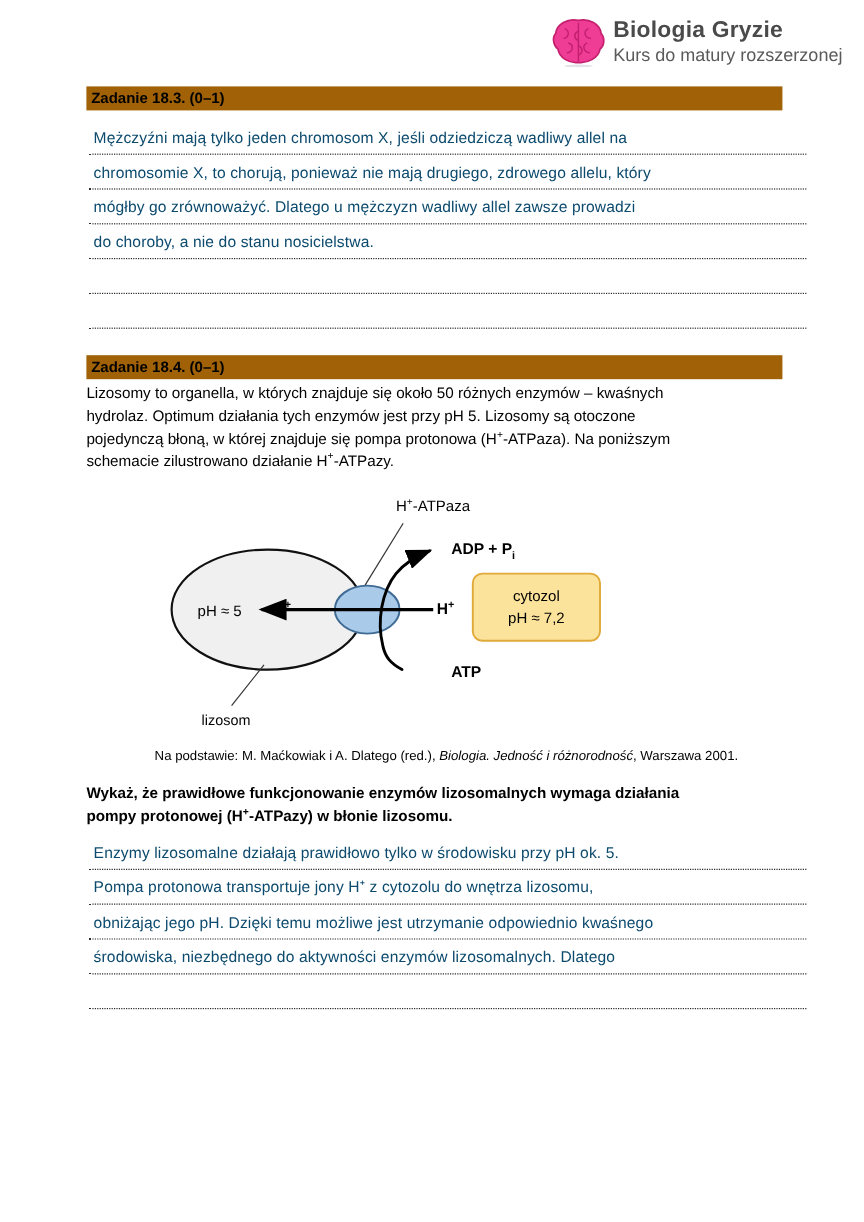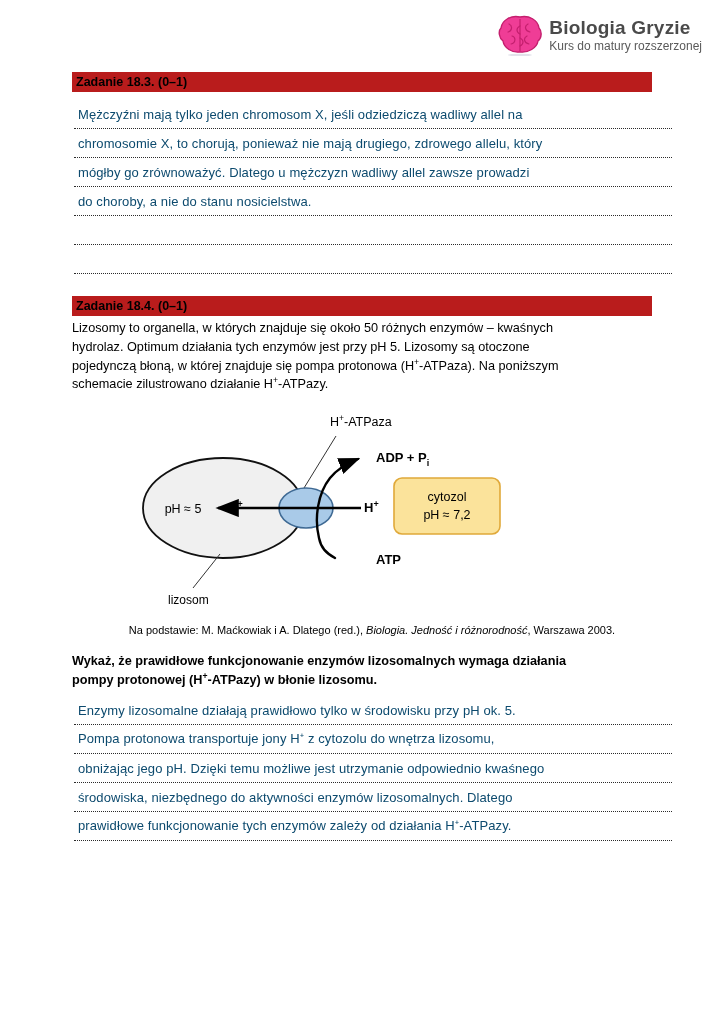--- a/index.html
+++ b/index.html
@@ -26,31 +26,31 @@
   .brand-logo { width: 46px; height: 42px; flex: none; }
   .brand-text { line-height: 1.15; }
   .brand-title {
     font-size: 19px;
     font-weight: bold;
     color: #4a4a4a;
     letter-spacing: .2px;
     white-space: nowrap;
   }
   .brand-sub {
-    font-size: 12px;
+    font-size: 15px;
     color: #5a5a5a;
     white-space: nowrap;
     margin-top: 1px;
   }
 
   
   .page { position: absolute; left: 72px; top: 0; width: 600px; }
 
   .task-header {
-    background: #b91c1c;
+    background: #a16207;
     font-weight: bold;
     font-size: 12.5px;
     padding: 3px 5px 3px 4px;
     width: 580px;
   }
 
   .body-text {
     font-size: 12.7px;
     line-height: 1.48;
     margin-top: 3px;
@@ -209,21 +209,21 @@
         </text>
 
         <text x="268" y="156" font-family="Liberation Sans, sans-serif" font-size="13" font-weight="bold" fill="#000">ATP</text>
 
         <rect x="286" y="70" width="106" height="56" rx="8" ry="8" fill="#fbe39b" stroke="#e0a93a" stroke-width="1.6"></rect>
         <text x="339" y="93" font-family="Liberation Sans, sans-serif" font-size="12.5" text-anchor="middle" fill="#000">cytozol</text>
         <text x="339" y="111" font-family="Liberation Sans, sans-serif" font-size="12.5" text-anchor="middle" fill="#000">pH ≈ 7,2</text>
       </svg>
     </div>
 
-    <div class="caption"><span>Na podstawie: M. Maćkowiak i A. Dlatego (red.), </span><i>Biologia. Jedność i różnorodność</i><span>, Warszawa 2003.</span></div>
+    <div class="caption"><span>Na podstawie: M. Maćkowiak i A. Dlatego (red.), </span><i>Biologia. Jedność i różnorodność</i><span>, Warszawa 2001.</span></div>
 
     <div class="body-text bold" style="margin-top:16px">
       <p>Wykaż, że prawidłowe funkcjonowanie enzymów lizosomalnych wymaga działania</p>
       <p><span>pompy protonowej (H</span><sup>+</sup><span>-ATPazy) w błonie lizosomu.</span></p>
     </div>
 
     <div class="answer" style="margin-top:6px">
       <div class="ans-line">
         <span class="txt">Enzymy lizosomalne działają prawidłowo tylko w środowisku przy pH ok. 5.</span>
         <span class="rule"></span>
@@ -234,19 +234,18 @@
       </div>
       <div class="ans-line">
         <span class="txt">obniżając jego pH. Dzięki temu możliwe jest utrzymanie odpowiednio kwaśnego</span>
         <span class="rule"></span>
       </div>
       <div class="ans-line">
         <span class="txt">środowiska, niezbędnego do aktywności enzymów lizosomalnych. Dlatego</span>
         <span class="rule"></span>
       </div>
       <div class="ans-line">
-        <span class="txt">prawidłowe funkcjonowanie tych enzymów zależy od działania H⁺-ATPazy.</span>
         <span class="rule"></span>
       </div>
     </div>
   </div>
 
 </div>
 
 </body></html>

